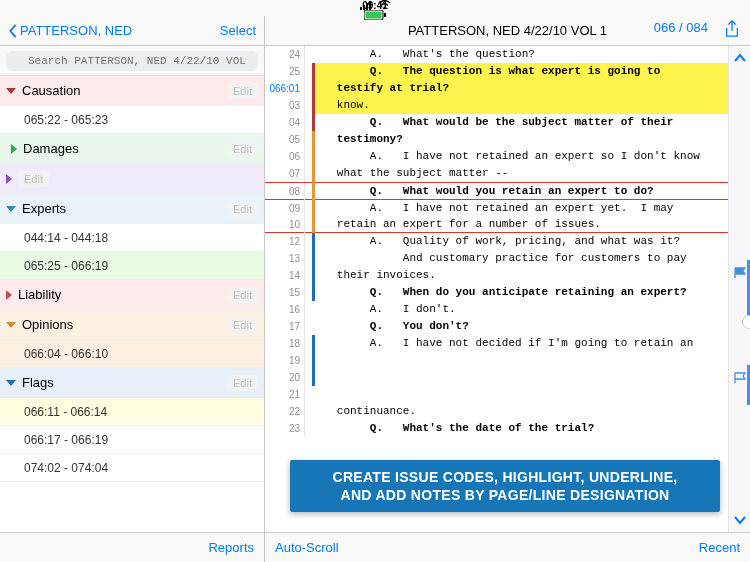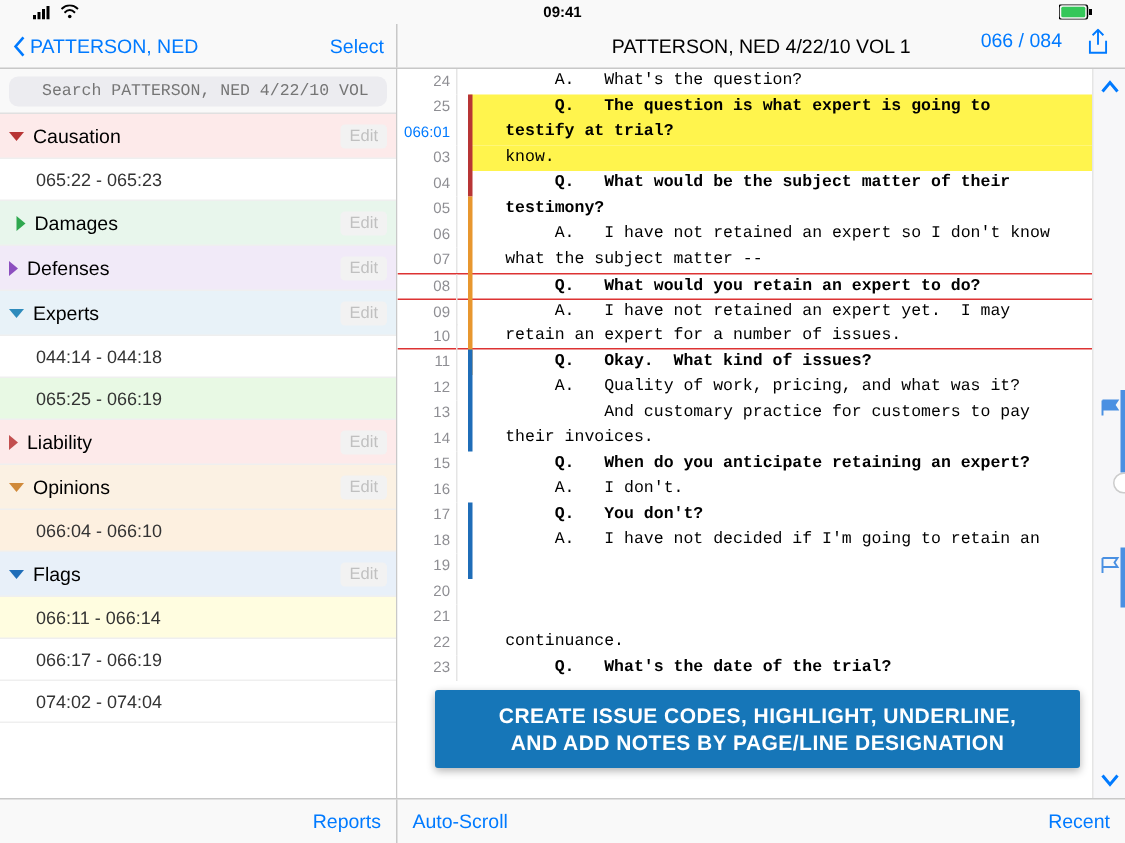--- a/index.html
+++ b/index.html
@@ -1,20 +1,20 @@
 <!DOCTYPE html>
 <html><head>
 <meta charset="utf-8">
 <style>
   * { box-sizing: border-box; margin: 0; padding: 0; }
   html, body { width: 750px; height: 562px; font-family: -apple-system, "Helvetica Neue", Arial, sans-serif; overflow: hidden; background:#000; }
   .device { width:750px; height:562px; background:#fff; position:relative; }
 
   
-  .statusbar { height:16px; display:flex; align-items:center; justify-content:space-between; padding:0 22px; font-size:10px; color:#000; background:#f9f9f9; }
+  .statusbar { height:16px; display:flex; align-items:center; justify-content:space-between; padding:0 22px; font-size:10px; color:#000; background:#f9f9f9;flex-direction:column; }
   .statusbar .left, .statusbar .right { display:flex; align-items:center; gap:4px; }
   .signal-icon svg, .wifi-icon svg, .batt-icon svg { display:block; }
   .statusbar .center { position:absolute; left:50%; transform:translateX(-50%); font-weight:600; }
 
   
   .navrow { height:30px; display:flex; background:#f9f9f9; border-bottom:1px solid #c8c8c8; }
   .navleft { width:265px; display:flex; align-items:center; justify-content:space-between; padding:0 8px; border-right:1px solid #c8c8c8; }
   .navleft .back { color:#007aff; font-size:13px; display:flex; align-items:center; gap:2px; }
   .navleft .back svg { width:10px; height:14px; }
   .navleft .select { color:#007aff; font-size:13px; }
@@ -150,21 +150,20 @@
             <div class="edit">Edit</div>
           </div>
           <div class="sub">065:22 - 065:23</div>
           <div class="cat" style="background: rgb(232, 246, 236); padding-left: 11px;">
             <div style="width: 0px; height: 0px; border-top: 5px solid transparent; border-bottom: 5px solid transparent; border-left: 6px solid rgb(47, 168, 79); margin-right: 6px;"></div>
             <div class="label">Damages</div>
             <div class="edit">Edit</div>
           </div>
           <div class="cat" style="background: rgb(241, 234, 248);">
             <div style="width: 0px; height: 0px; border-top: 5px solid transparent; border-bottom: 5px solid transparent; border-left: 6px solid rgb(140, 79, 191); margin-right: 6px;"></div>
-            <div class="label">Defenses</div>
             <div class="edit">Edit</div>
           </div>
           <div class="cat expanded" style="background: rgb(232, 242, 248);">
             <div style="width: 0px; height: 0px; border-left: 5px solid transparent; border-right: 5px solid transparent; border-top: 6px solid rgb(46, 139, 188); margin-right: 6px;"></div>
             <div class="label">Experts</div>
             <div class="edit">Edit</div>
           </div>
           <div class="sub">044:14 - 044:18</div>
           <div class="sub" style="background: rgb(232, 249, 228);">065:25 - 066:19</div>
           <div class="cat" style="background: rgb(253, 234, 234);">
@@ -195,21 +194,20 @@
           <div class="line"><div class="ln">25</div><div class="gutter"></div><div class="txt bold hl-yellow">        Q.   The question is what expert is going to</div></div>
           <div class="line"><div class="ln page">066:01</div><div class="gutter"></div><div class="txt bold hl-yellow">   testify at trial?</div></div>
           <div class="line"><div class="ln">03</div><div class="gutter"></div><div class="txt hl-yellow">   know.</div></div>
           <div class="line"><div class="ln">04</div><div class="gutter"></div><div class="txt bold">        Q.   What would be the subject matter of their</div></div>
           <div class="line"><div class="ln">05</div><div class="gutter"></div><div class="txt bold">   testimony?</div></div>
           <div class="line"><div class="ln">06</div><div class="gutter"></div><div class="txt">        A.   I have not retained an expert so I don't know</div></div>
           <div class="line"><div class="ln">07</div><div class="gutter"></div><div class="txt">   what the subject matter --</div></div>
           <div class="line redtop"><div class="ln">08</div><div class="gutter"></div><div class="txt bold">        Q.   What would you retain an expert to do?</div></div>
           <div class="line redtop"><div class="ln">09</div><div class="gutter"></div><div class="txt">        A.   I have not retained an expert yet.  I may</div></div>
           <div class="line redbot"><div class="ln">10</div><div class="gutter"></div><div class="txt">   retain an expert for a number of issues.</div></div>
-          <div class="line"><div class="ln">11</div><div class="gutter"></div><div class="txt bold">        Q.   Okay.  What kind of issues?</div></div>
           <div class="line"><div class="ln">12</div><div class="gutter"></div><div class="txt">        A.   Quality of work, pricing, and what was it?</div></div>
           <div class="line"><div class="ln">13</div><div class="gutter"></div><div class="txt">             And customary practice for customers to pay</div></div>
           <div class="line"><div class="ln">14</div><div class="gutter"></div><div class="txt">   their invoices.</div></div>
           <div class="line"><div class="ln">15</div><div class="gutter"></div><div class="txt bold">        Q.   When do you anticipate retaining an expert?</div></div>
           <div class="line"><div class="ln">16</div><div class="gutter"></div><div class="txt">        A.   I don't.</div></div>
           <div class="line"><div class="ln">17</div><div class="gutter"></div><div class="txt bold">        Q.   You don't?</div></div>
           <div class="line"><div class="ln">18</div><div class="gutter"></div><div class="txt">        A.   I have not decided if I'm going to retain an</div></div>
           <div class="line"><div class="ln">19</div><div class="gutter"></div><div class="txt"></div></div>
           <div class="line"><div class="ln">20</div><div class="gutter"></div><div class="txt"></div></div>
           <div class="line"><div class="ln">21</div><div class="gutter"></div><div class="txt"></div></div>

